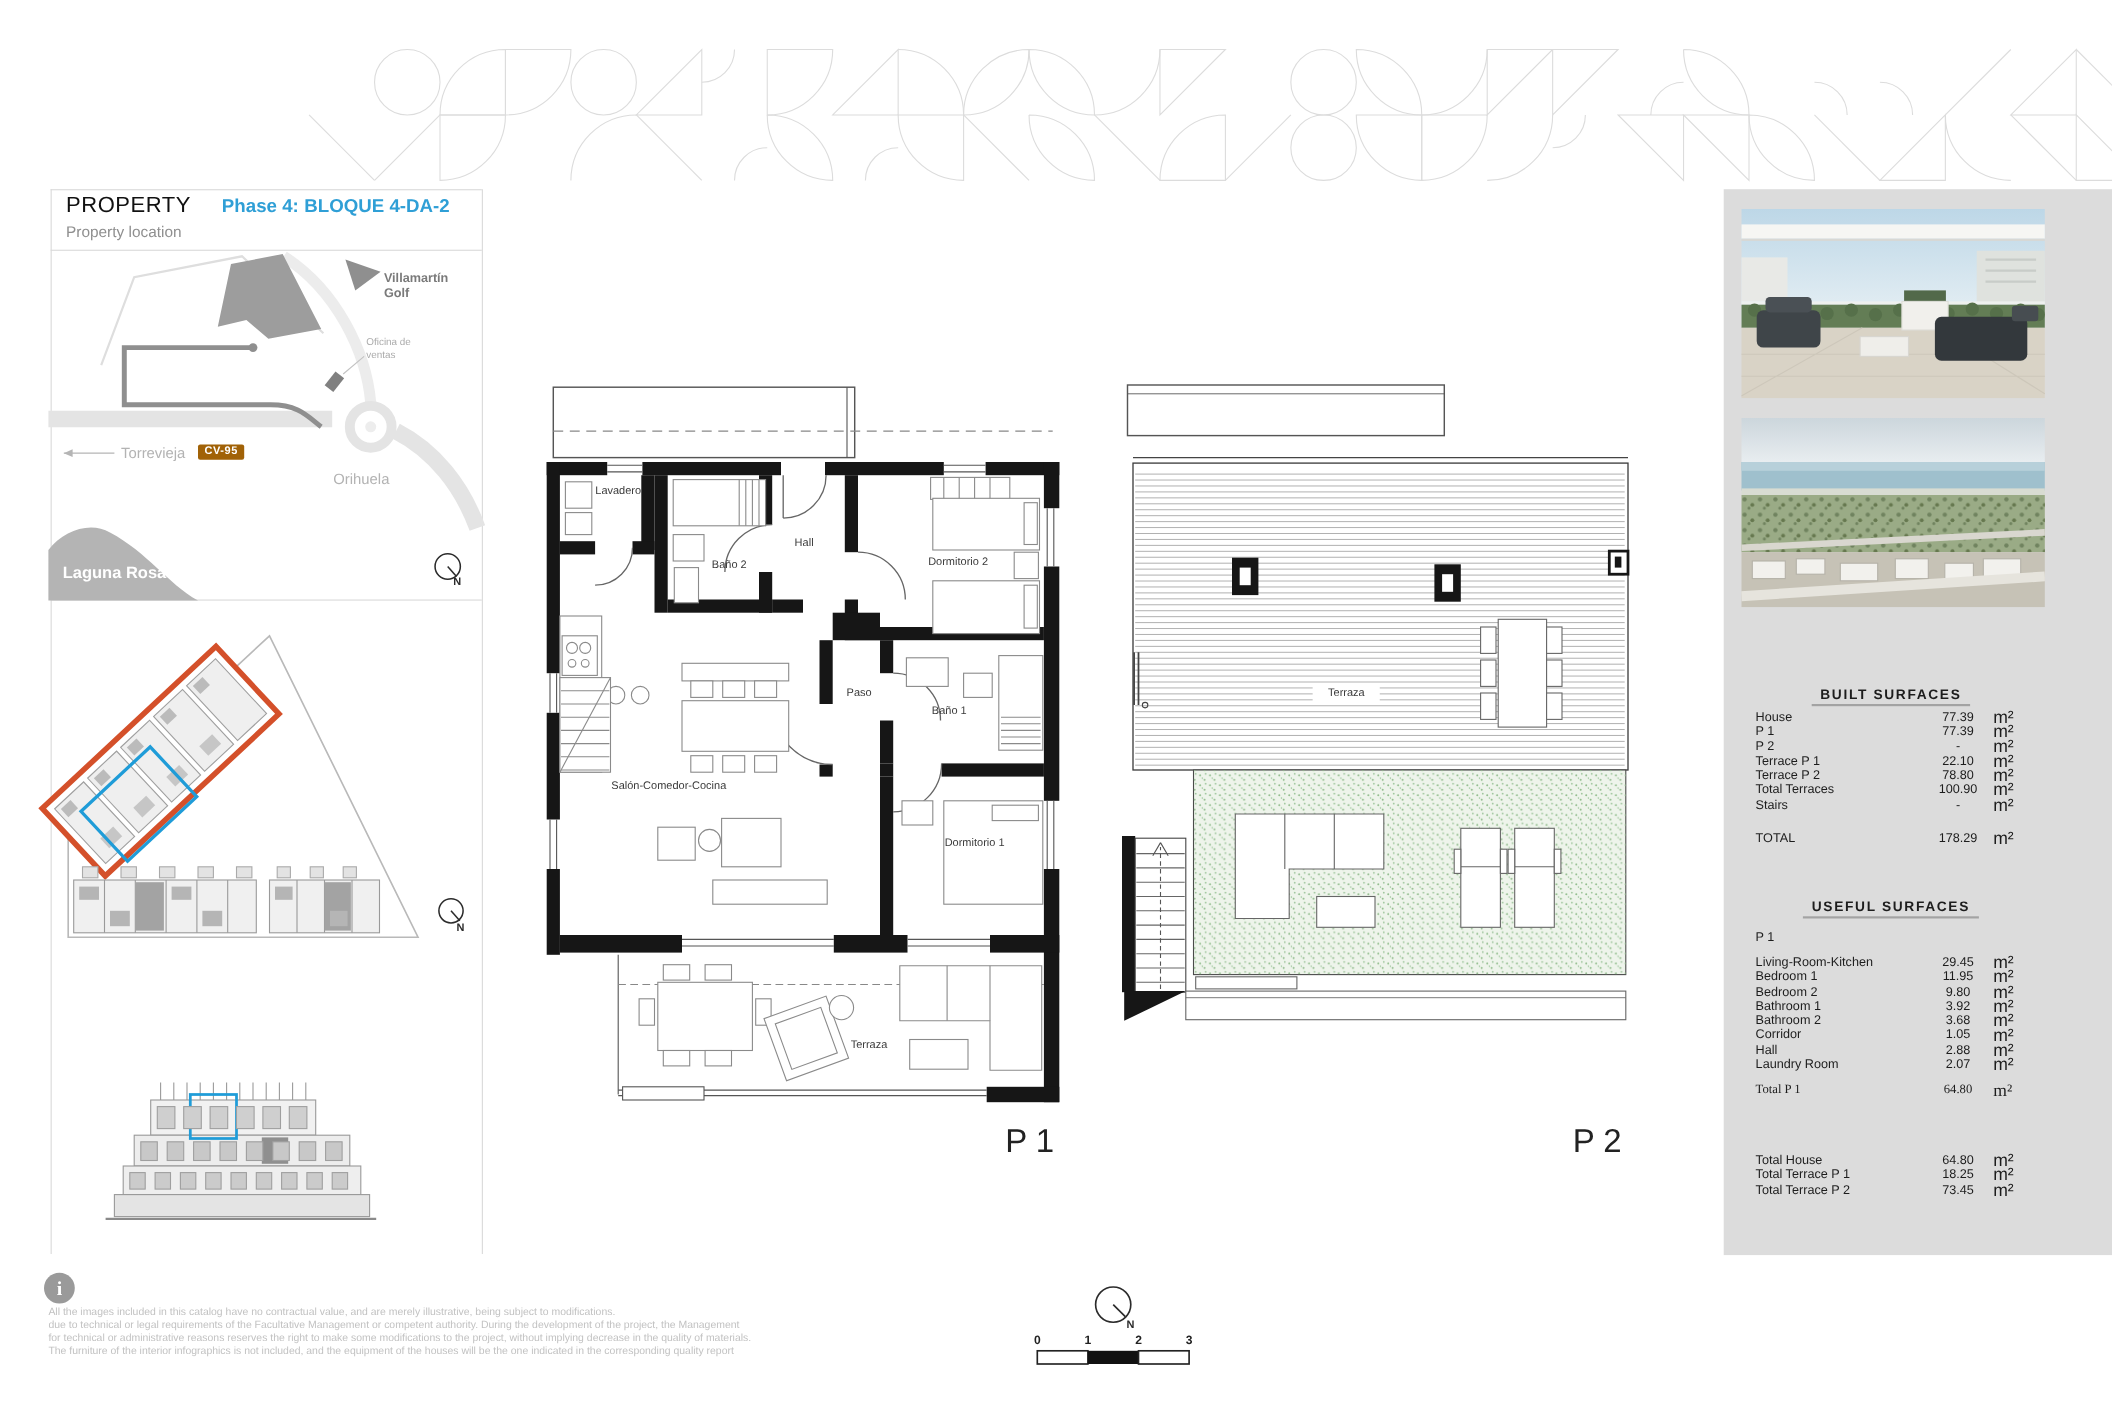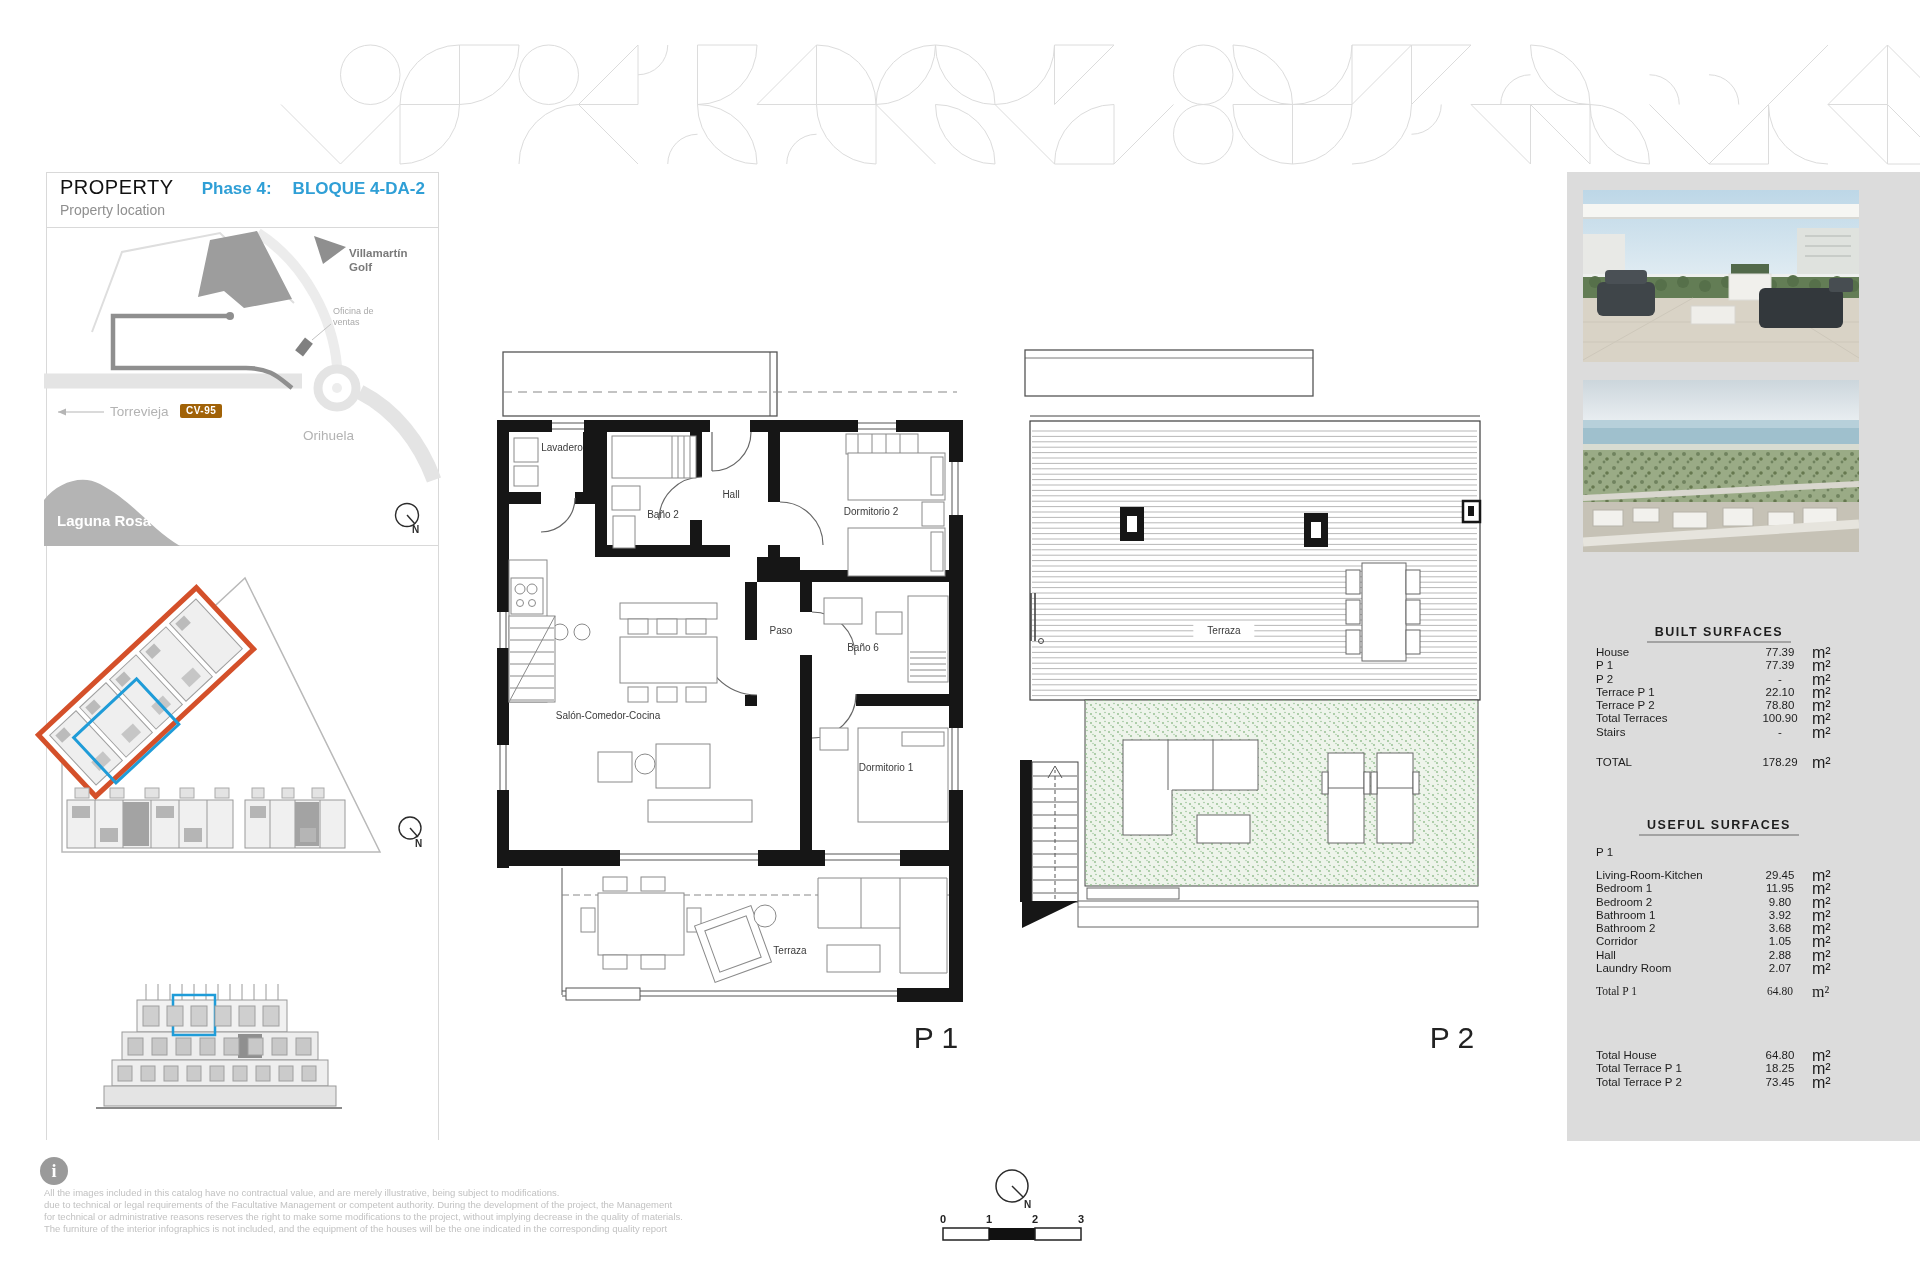--- a/index.html
+++ b/index.html
@@ -568,21 +568,21 @@
       <rect x="90" y="132" width="34" height="16"></rect>
         <rect x="140" y="128" width="30" height="18"></rect>
       <rect x="185" y="132" width="26" height="14"></rect>
         <rect x="220" y="128" width="34" height="18"></rect>
     </g>
     <path d="M 0,162 L 276,144" stroke="#e6e4dd" stroke-width="9" fill="none"></path>
   </svg>
 
   <div class="abs" style="left:60px;top:176px;display:flex;gap:28px;align-items:baseline;">
     <span class="brand">PROPERTY</span>
-    <span style="display:flex;gap:21px;align-items:baseline;">
+    <span style="display:flex;gap:5px;align-items:baseline;">
       <span class="phase" style="color:#2f9fd6;">Phase 4:</span>
       <span class="block" style="color:#2f9fd6;">BLOQUE 4-DA-2</span>
     </span>
   </div>
   <div class="abs subtitle" style="left:60px;top:202px;">Property location</div>
 
   <div class="abs maplab-dk" style="left:349px;top:246px;">
     <div>Villamartín</div>
       <div>Golf</div>
   </div>
@@ -595,21 +595,21 @@
   <div class="abs maplab" style="left:303px;top:428px;">Orihuela</div>
   <div class="abs laguna" style="left:57px;top:512px;">Laguna Rosa</div>
   <div class="abs nlab" style="left:412px;top:524px;">N</div>
   <div class="abs nlab" style="left:415px;top:838px;">N</div>
 
   <div class="pl" style="left:562px;top:447px;">Lavadero</div>
   <div class="pl" style="left:663px;top:514px;">Baño 2</div>
   <div class="pl" style="left:731px;top:494px;">Hall</div>
   <div class="pl" style="left:871px;top:511px;">Dormitorio 2</div>
   <div class="pl" style="left:781px;top:630px;">Paso</div>
-  <div class="pl" style="left:863px;top:647px;">Baño 6</div>
+  <div class="pl" style="left:863px;top:647px;">Baño 1</div>
   <div class="pl" style="left:886px;top:767px;">Dormitorio 1</div>
   <div class="pl" style="left:608px;top:715px;">Salón-Comedor-Cocina</div>
   <div class="pl" style="left:790px;top:950px;">Terraza</div>
   <div class="pl" style="left:1224px;top:630px;background:#fff;padding:2px 14px;">Terraza</div>
   <div class="plbig" style="left:936px;top:1038px;">P 1</div>
   <div class="plbig" style="left:1452px;top:1038px;">P 2</div>
 
   <div class="surfaces" style="left:1596px;top:622px;">
     <div class="stitle-wrap"><span class="stitle">BUILT SURFACES</span></div>
     <div id="built-rows" style="margin-top:6px;">

